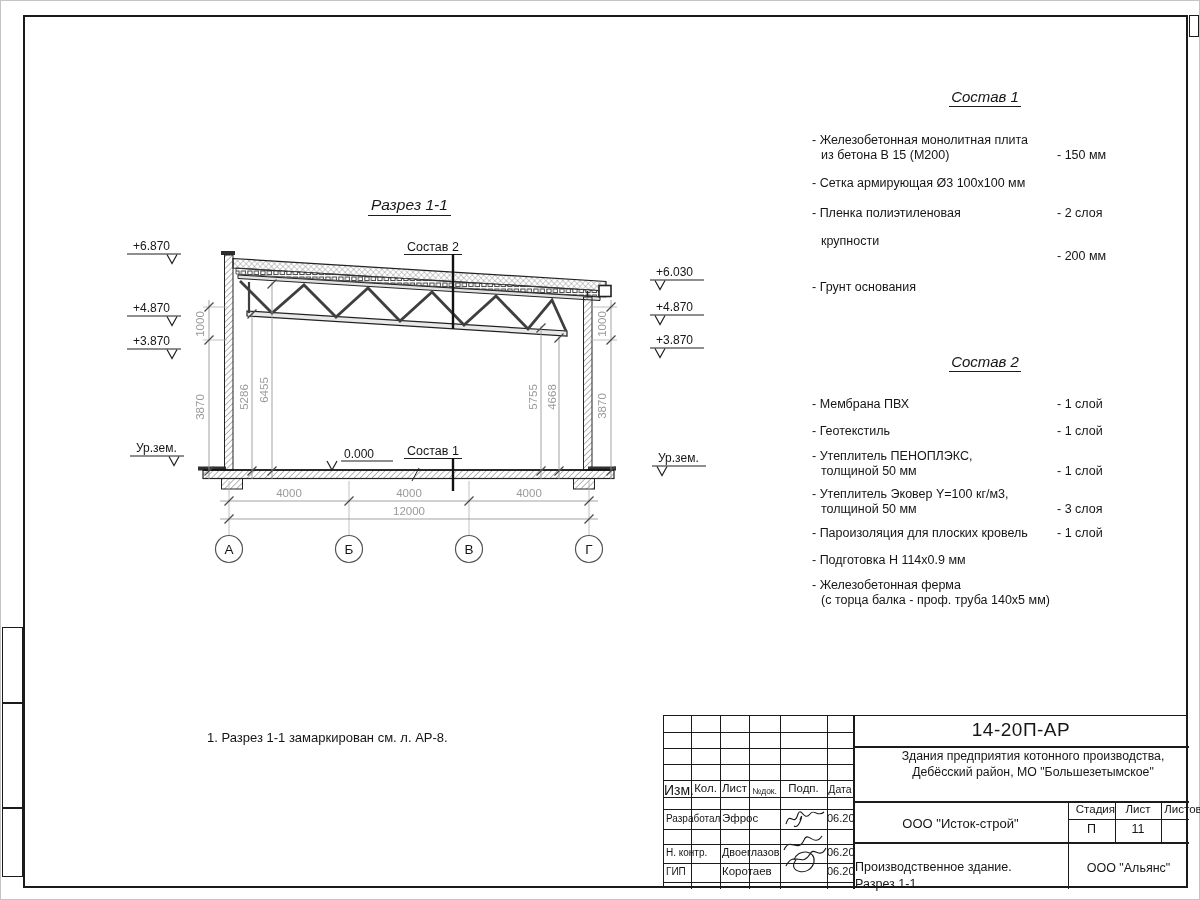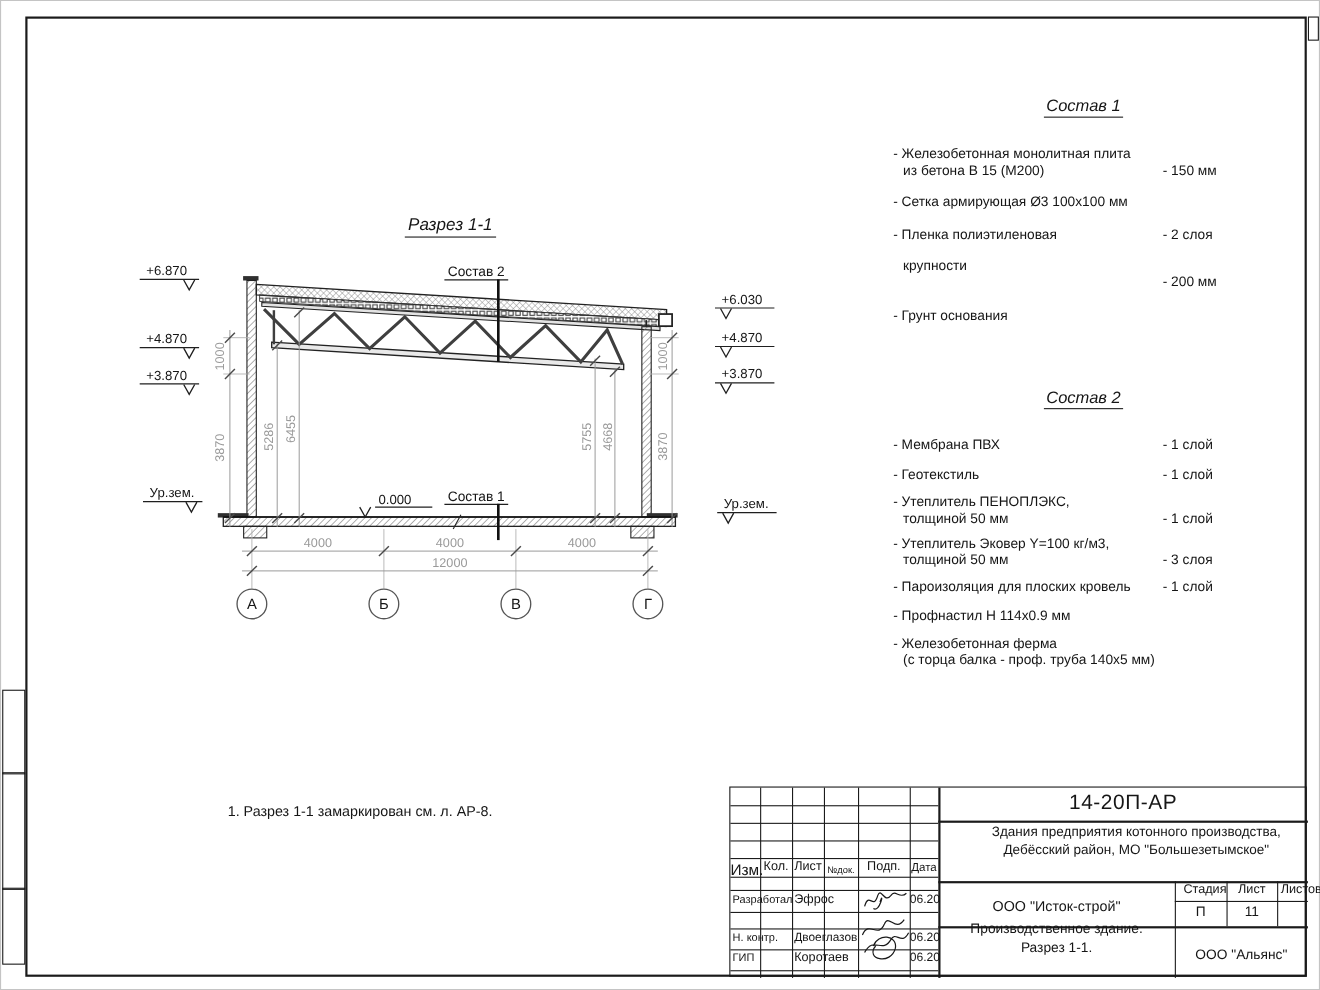--- a/index.html
+++ b/index.html
@@ -250,21 +250,21 @@
     <div class="item" style="top:134px;">
       <div>- Утеплитель Эковер Y=100 кг/м3,</div>
         <div class="l2">толщиной 50 мм</div>
       <span class="val on2">- 3 слоя</span>
     </div>
     <div class="item" style="top:173px;">
       <div>- Пароизоляция для плоских кровель</div>
         <span class="val">- 1 слой</span>
     </div>
     <div class="item" style="top:200px;">
-      <div>- Профнастил Н 114х0.9 мм</div>
+      <div>- Подготовка Н 114х0.9 мм</div>
     </div>
     <div class="item" style="top:225px;">
       <div>- Железобетонная ферма</div>
         <div class="l2">(с торца балка - проф. труба 140х5 мм)</div>
     </div>
   </div>
 
   <div id="note">1. Разрез 1-1 замаркирован см. л. АР-8.</div>
 
   <div id="tb">
@@ -322,20 +322,20 @@
       <div>Здания предприятия котонного производства,</div>
       <div>Дебёсский район, МО "Большезетымское"</div>
     </div>
     <div class="tc" style="left:189px;width:215px;top:100px;font-size:13px;">ООО "Исток-строй"</div>
     <div class="tc" style="left:404px;width:47px;top:87px;font-size:11.5px;text-align:right;">Стадия</div>
     <div class="tc" style="left:451px;width:46px;top:87px;font-size:11.5px;">Лист</div>
     <div class="tc" style="left:497px;width:44px;top:87px;font-size:11.5px;">Листов</div>
     <div class="tc" style="left:404px;width:47px;top:106px;font-size:12.5px;">П</div>
     <div class="tc" style="left:451px;width:46px;top:106px;font-size:12.5px;">11</div>
     <div class="tc" style="left:497px;width:28px;top:106px;font-size:12.5px;"></div>
-    <div class="abs" style="left:191px;top:120px;width:211px;text-align:center;font-size:12.5px;line-height:1.35;">
+    <div class="abs" style="left:191px;top:143px;width:211px;text-align:left;font-size:12.5px;line-height:1.35;">
       <div>Производственное здание.</div>
       <div>Разрез 1-1.</div>
     </div>
     <div class="tc" style="left:404px;width:121px;top:145px;font-size:12.5px;">ООО "Альянс"</div>
   </div>
 
 </div>
 
 </body></html>

